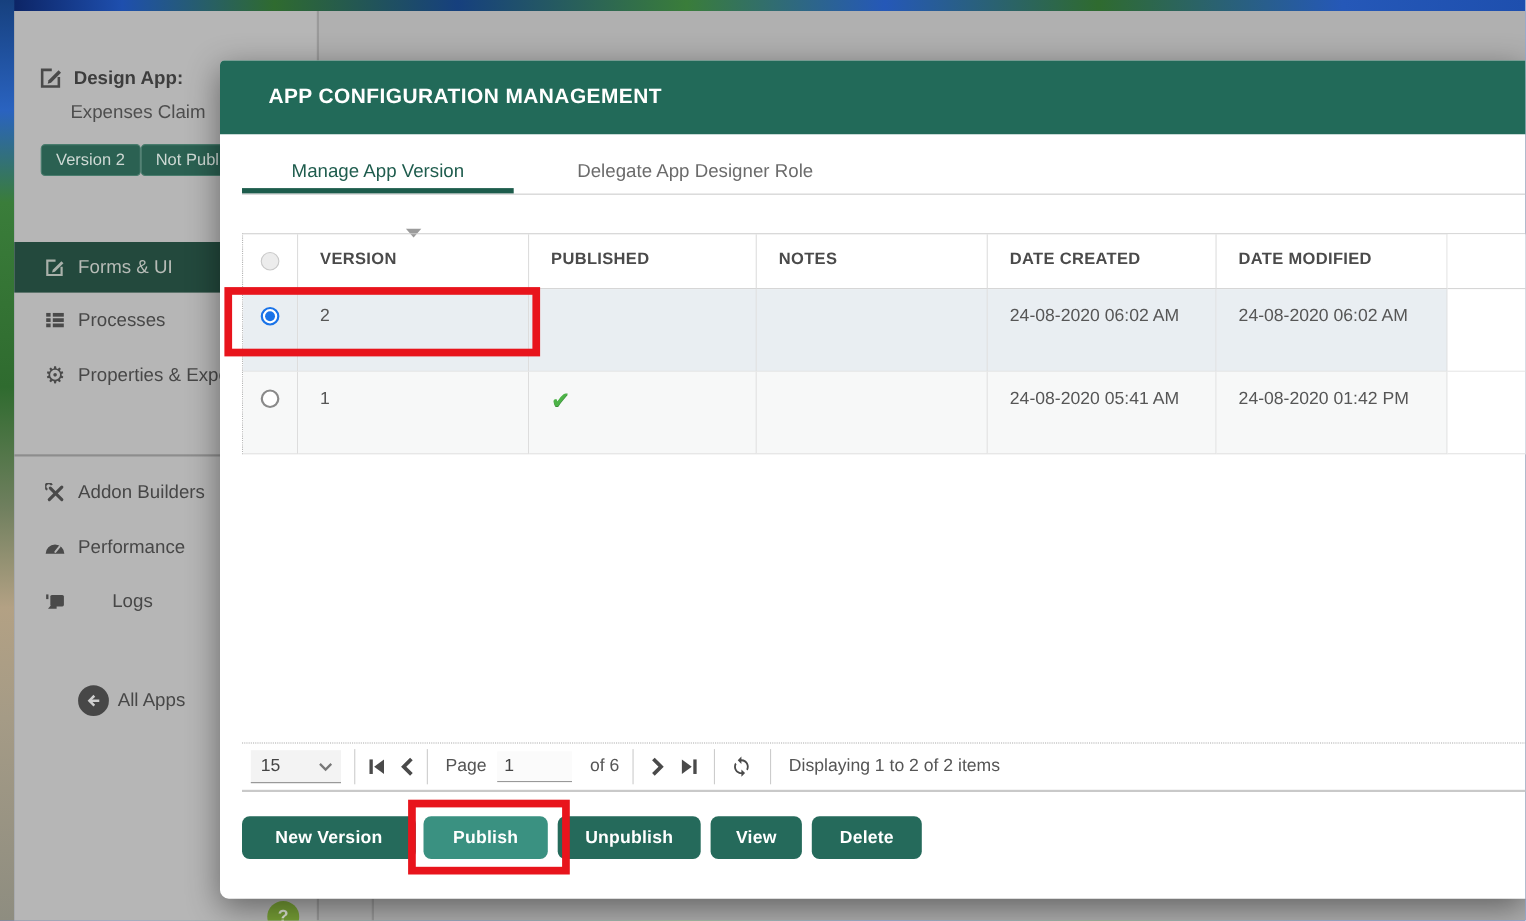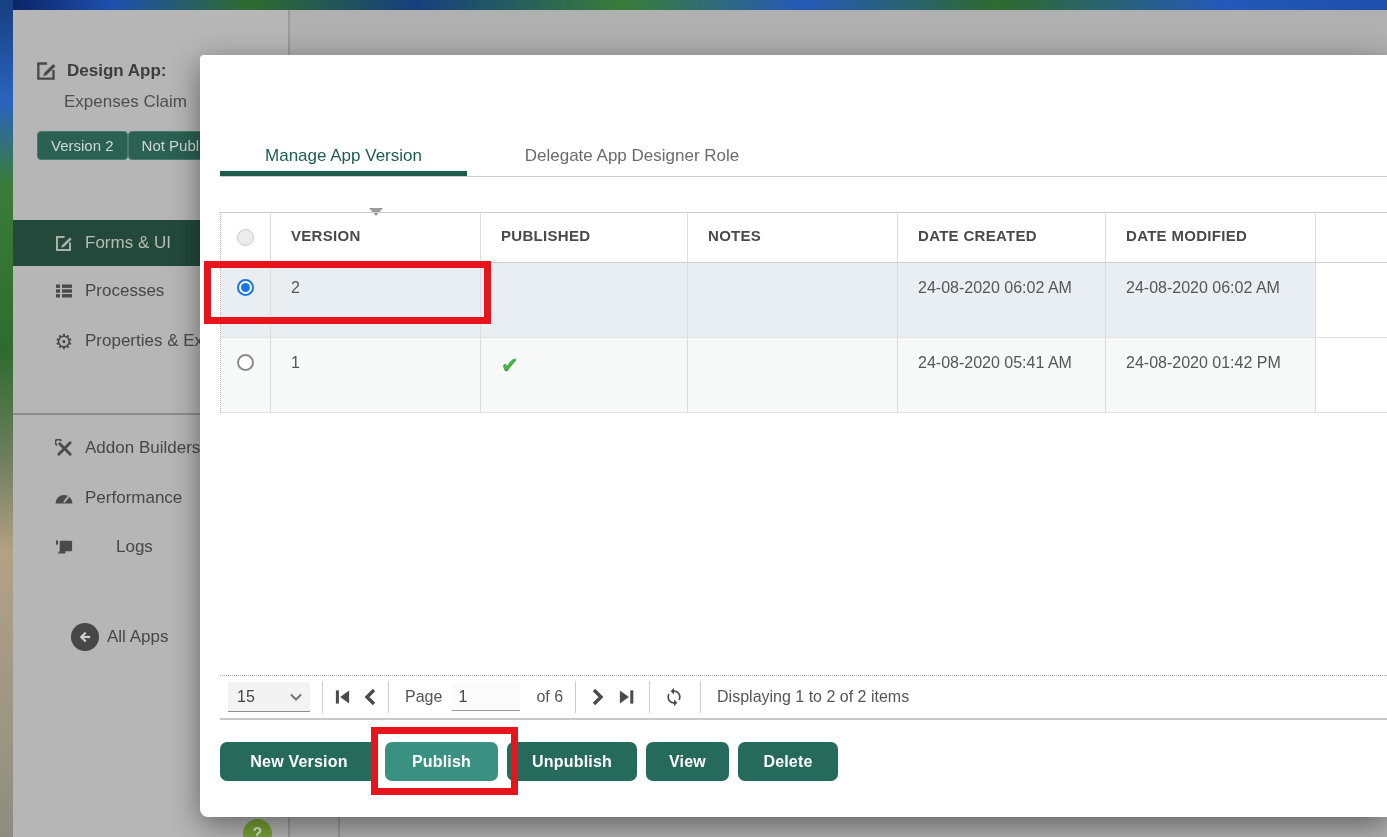--- a/index.html
+++ b/index.html
@@ -12,21 +12,21 @@
   
   .dim-main { position:absolute; left:13px; top:10px; right:0; bottom:0; background:#b0b0b0; }
   .sidebar { position:absolute; left:13px; top:10px; width:277px; bottom:0; background:#b6b6b6; border-right:2px solid #9a9a9a; }
   .sb-row { position:absolute; display:flex; align-items:center; color:#474747; font-size:17px; }
   .sb-icon { display:inline-flex; width:24px; justify-content:center; margin-right:9px; color:#4a4a4a; }
   .design-app { left:21px; top:50px; font-weight:bold; color:#3d3d3d; }
   .app-name { left:51px; top:82px; color:#4e4e4e; }
   .badge-row { left:24px; top:121px; }
   .badge { background:#2b6152; color:#cfd9d4; border:1px solid #497c6d; border-radius:4px;
            font-size:15px; padding:5px 13px; margin-right:0; white-space:nowrap; }
-  .sb-item { left:0; width:277px; height:46px; padding-left:39px; }
+  .sb-item { left:0; width:277px; height:46px; padding-left:25px; }
   .sb-item.active { background:#23493d; color:#b7bcb7; }
   .sb-item.active .sb-icon { color:#a9b1aa; }
   .sb-divider { position:absolute; left:0; top:403px; width:277px; height:2px; background:#8d8d8d; }
   .allapps-circle { width:28px; height:28px; border-radius:50%; background:#474747; display:inline-flex;
                     align-items:center; justify-content:center; margin-right:8px; }
   .help-circle { position:absolute; left:243px; top:819px; width:29px; height:29px; border-radius:50%;
                  background:#78a136; color:#e3e8d8; font-size:16px; font-weight:bold;
                  display:flex; align-items:center; justify-content:center; z-index:5; }
   .below-line { position:absolute; left:338px; top:817px; width:2px; height:20px; background:#9a9a9a; z-index:4; }
   
@@ -172,20 +172,21 @@
           </svg>
       </span>
       <span>All Apps</span>
     </div>
   </aside>
 
   <div class="help-circle">?</div>
   <div class="below-line"></div>
 
   <section class="modal">
+    <header class="modal-header">APP CONFIGURATION MANAGEMENT</header>
 
     <nav class="tabs">
       <div class="tab t1 active">Manage App Version</div>
       <div class="tab t2">Delegate App Designer Role</div>
     </nav>
     <div class="tab-underline"></div>
     <div class="tabs-baseline"></div>
 
     <div class="sort-arrow"></div>
 

